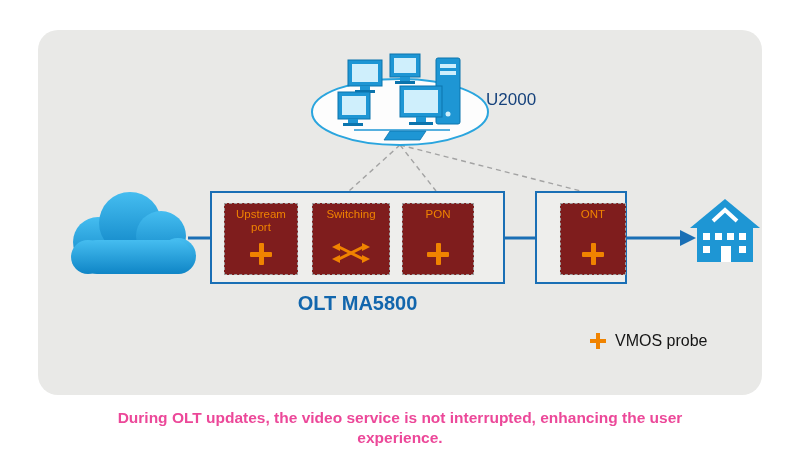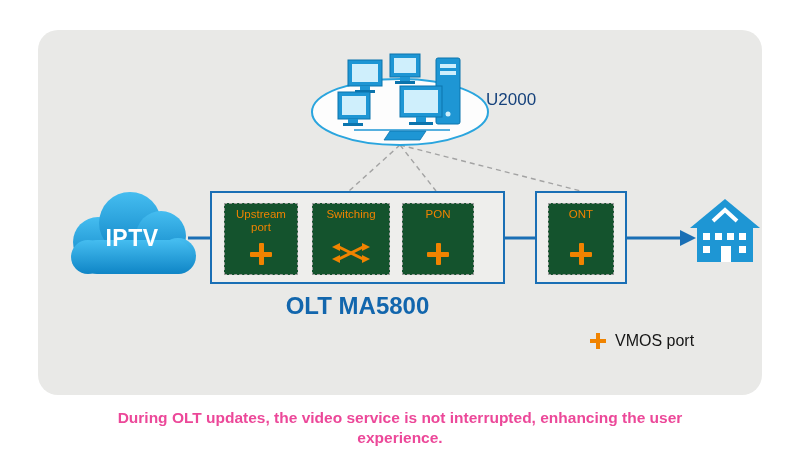--- a/index.html
+++ b/index.html
@@ -7,34 +7,34 @@
   .stage{position:relative;width:800px;height:467px;background:#fff;overflow:hidden;}
   .panel{position:absolute;left:38px;top:30px;width:724px;height:365px;background:#e9e9e7;border-radius:20px;}
   .layer{position:absolute;left:0;top:0;width:724px;height:365px;}
 
   .u2000-label{position:absolute;left:448px;top:60px;font-size:17px;color:#16427c;}
   .iptv-label{position:absolute;left:36px;top:195px;width:116px;text-align:center;font-size:23px;font-weight:700;color:#fff;letter-spacing:.5px;}
 
   .olt-box{position:absolute;left:172px;top:161px;width:295px;height:93px;border:2px solid #1a6fb5;box-sizing:border-box;background:rgba(255,255,255,.22);}
   .ont-box{position:absolute;left:497px;top:161px;width:92px;height:93px;border:2px solid #1a6fb5;box-sizing:border-box;background:rgba(255,255,255,.22);}
 
-  .module{position:absolute;top:10px;height:72px;background:#14532d;border:1px dashed #9f9f9f;box-sizing:border-box;}
+  .module{position:absolute;top:10px;height:72px;background:#7f1d1d;border:1px dashed #9f9f9f;box-sizing:border-box;}
   .m-upstream{left:12px;width:74px;}
   .m-switching{left:100px;width:78px;}
   .m-pon{left:190px;width:72px;}
-  .m-ont{left:11px;width:66px;}
+  .m-ont{left:23px;width:66px;}
   .mlabel{position:absolute;top:4px;left:0;right:0;text-align:center;font-size:11.5px;line-height:1.12;color:#f08300;}
 
   .plus{position:absolute;left:50%;bottom:9px;transform:translateX(-50%);width:22px;height:22px;}
   .plus::before{content:"";position:absolute;left:0;top:8.5px;width:22px;height:5px;background:#f08300;border-radius:1px;}
   .plus::after{content:"";position:absolute;left:8.5px;top:0;width:5px;height:22px;background:#f08300;border-radius:1px;}
 
   .switch-icon{position:absolute;left:50%;bottom:8px;transform:translateX(-50%);}
 
-  .olt-title{position:absolute;left:172px;top:262px;width:295px;text-align:center;font-size:24px;font-weight:700;color:#1266ad;}
+  .olt-title{position:absolute;left:172px;top:262px;width:295px;text-align:center;font-size:20px;font-weight:700;color:#1266ad;}
 
   .legend{position:absolute;left:552px;top:302px;display:flex;align-items:center;gap:9px;}
   .legend-plus{position:relative;width:16px;height:16px;}
   .legend-plus::before{content:"";position:absolute;left:0;top:6px;width:16px;height:4px;background:#f08300;}
   .legend-plus::after{content:"";position:absolute;left:6px;top:0;width:4px;height:16px;background:#f08300;}
   .legend-label{font-size:16px;color:#151515;}
 
   .caption{position:absolute;left:100px;top:408px;width:600px;text-align:center;font-size:15.5px;font-weight:700;color:#ec4899;line-height:1.32;}
 </style>
 </head>
@@ -121,21 +121,20 @@
         <rect x="677" y="203" width="7" height="7" fill="#fff"></rect>
         <rect x="689" y="203" width="7" height="7" fill="#fff"></rect>
         <rect x="701" y="203" width="7" height="7" fill="#fff"></rect>
         <rect x="665" y="216" width="7" height="7" fill="#fff"></rect>
         <rect x="701" y="216" width="7" height="7" fill="#fff"></rect>
         <rect x="683" y="216" width="10" height="16" fill="#fff"></rect>
       </g>
     </svg>
 
     <div class="u2000-label">U2000</div>
-    <div class="iptv-label">IPTV</div>
 
     <div class="olt-box">
       <div class="module m-upstream">
         <div class="mlabel">Upstream port</div>
         <div class="plus"></div>
       </div>
       <div class="module m-pon">
         <div class="mlabel">PON</div>
         <div class="plus"></div>
       </div>
@@ -156,19 +155,19 @@
       <div class="module m-ont">
         <div class="mlabel">ONT</div>
         <div class="plus"></div>
       </div>
     </div>
 
     <div class="olt-title">OLT MA5800</div>
 
     <div class="legend">
       <div class="legend-plus"></div>
-      <div class="legend-label">VMOS port</div>
+      <div class="legend-label">VMOS probe</div>
     </div>
 
   </div>
 
   <div class="caption">During OLT updates, the video service is not interrupted, enhancing the user experience.</div>
 </div>
 
 </body></html>

